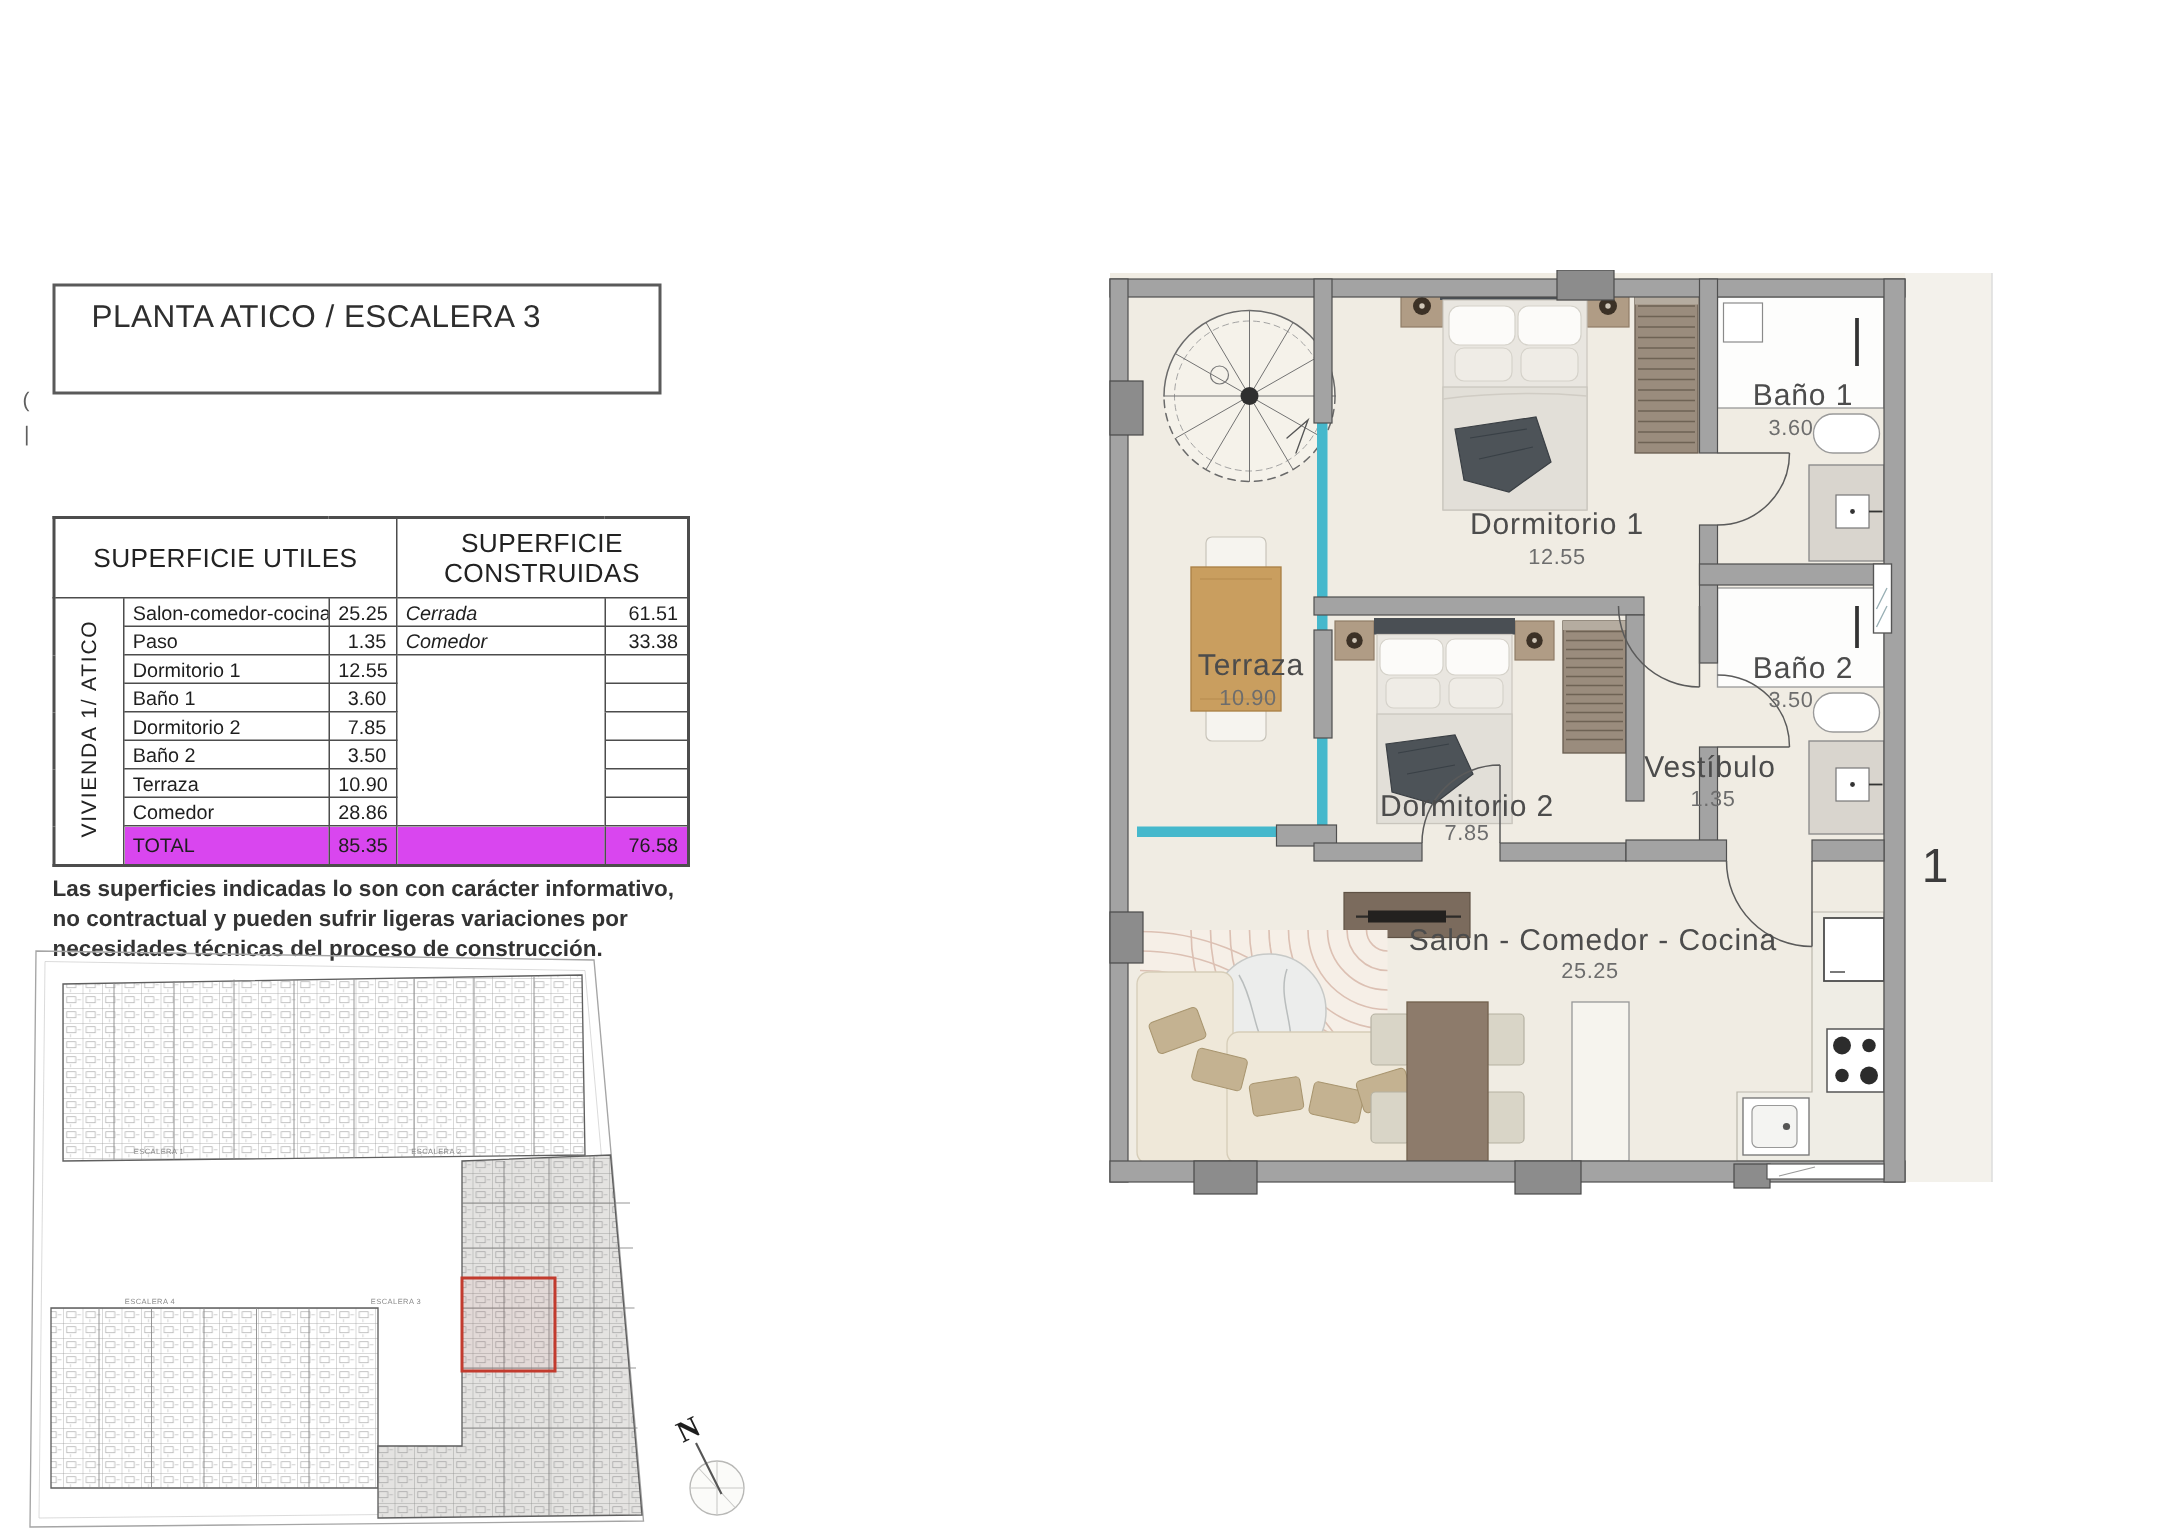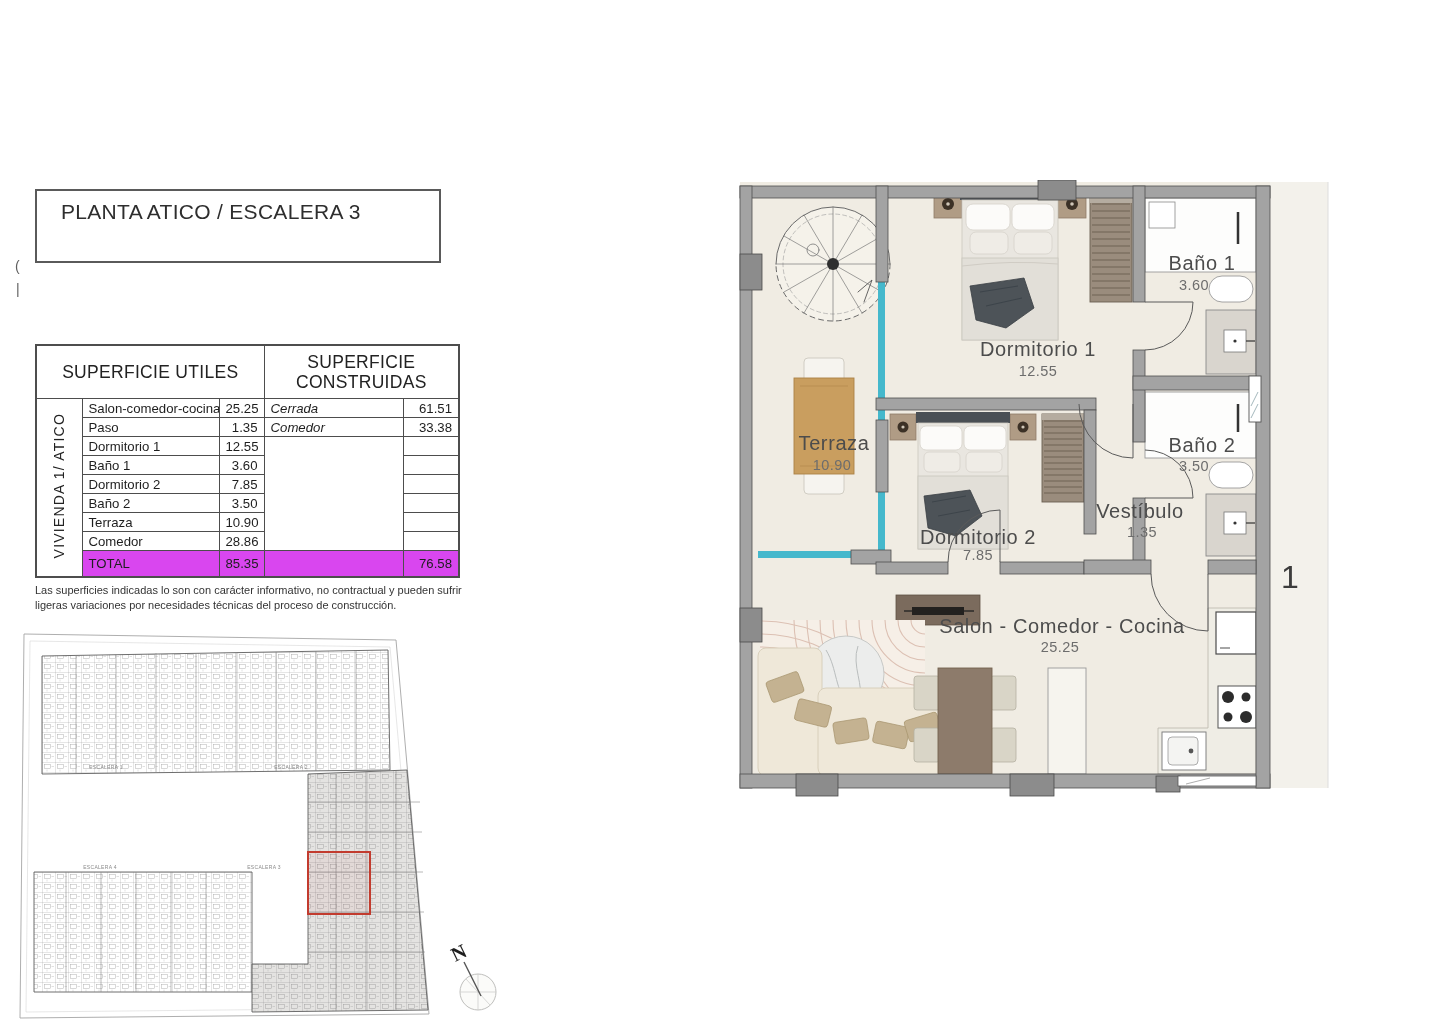--- a/index.html
+++ b/index.html
@@ -41,21 +41,21 @@
     display:inline-block;writing-mode:vertical-rl;transform:rotate(180deg);
     font-size:14px;letter-spacing:1.2px;color:#222;white-space:nowrap;
   }
   #areas-table td.num{text-align:right;}
   #areas-table td.rlab{text-align:left;padding-right:5px;font-style:italic;}
   #areas-table td.rl-empty{border-top:none;border-bottom:none;}
   #areas-table tr.total td{background:#d946ef;height:25px;}
 
   
   #disclaimer{
-    left:35px;top:583px;width:436px;font-size:11px;line-height:1.32;color:#333;
+    left:35px;top:583px;width:436px;font-size:15px;line-height:1.32;color:#333;font-weight:bold;
   }
 
   
   .fp-name{font-family:"Liberation Sans",sans-serif;font-size:20px;fill:#4c4c4c;letter-spacing:.6px;}
   .fp-area{font-family:"Liberation Sans",sans-serif;font-size:14.5px;fill:#6d6d6d;letter-spacing:.4px;}
   .fp-unit{font-family:"Liberation Sans",sans-serif;font-size:32px;fill:#3c3c3c;}
   .kp-lbl{font-family:"Liberation Sans",sans-serif;font-size:5px;fill:#8b8b8b;letter-spacing:.3px;}
   .n-lbl{font-family:"Liberation Serif",serif;font-size:20px;font-weight:bold;fill:#1e1e1e;}
 </style>
 </head>

